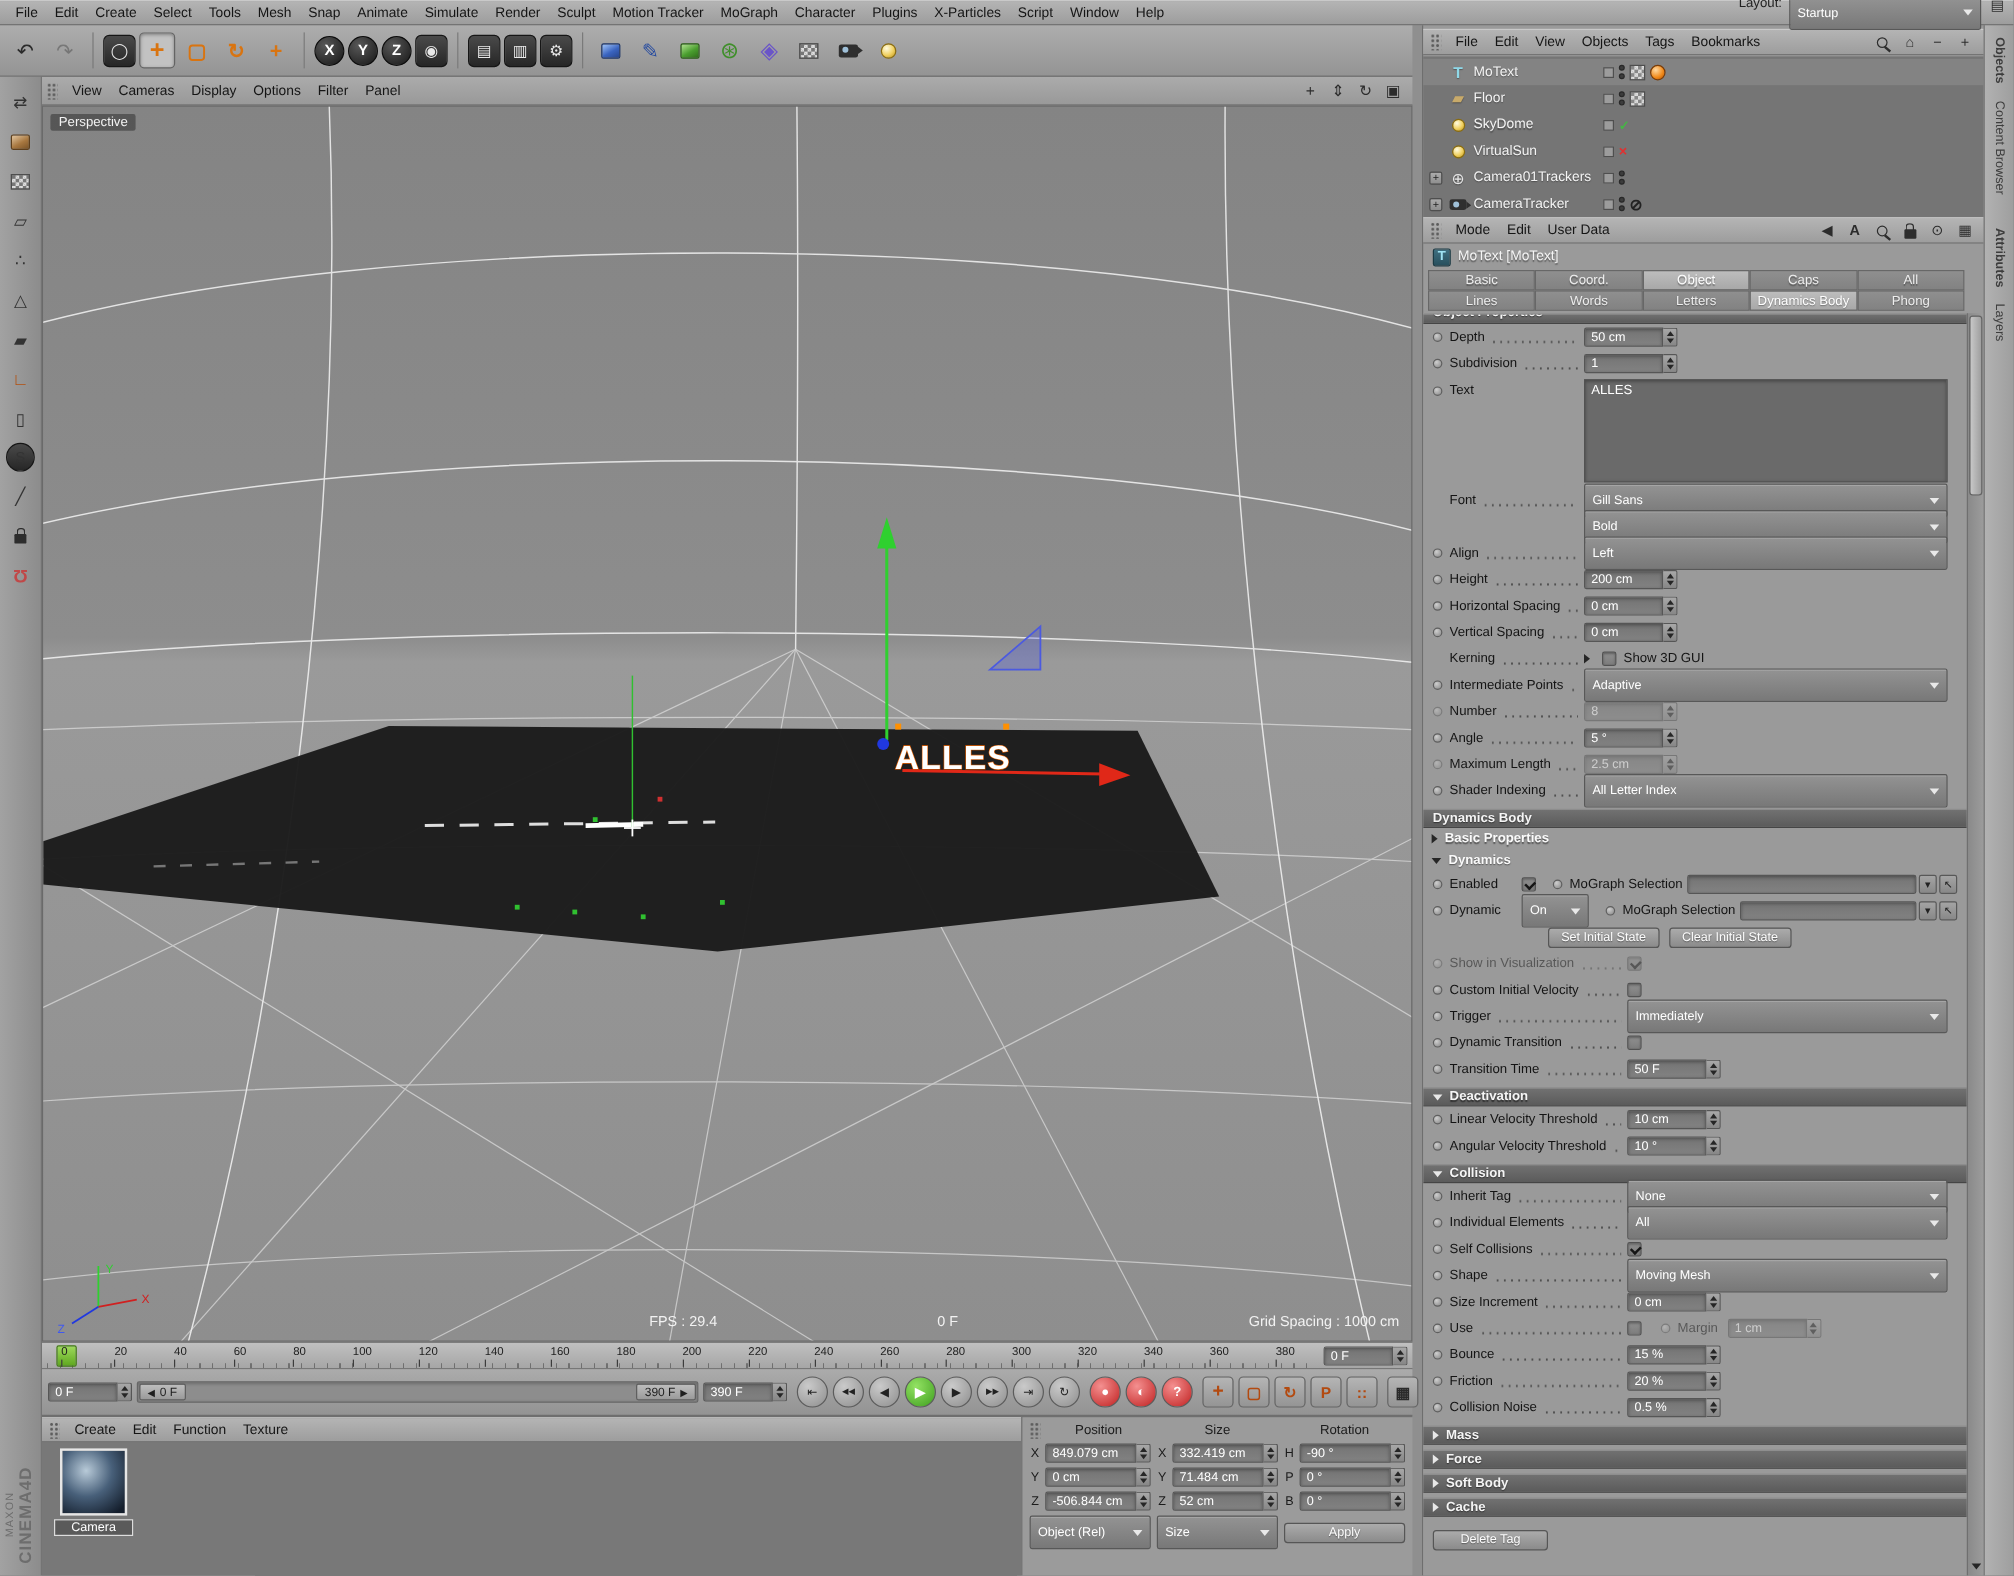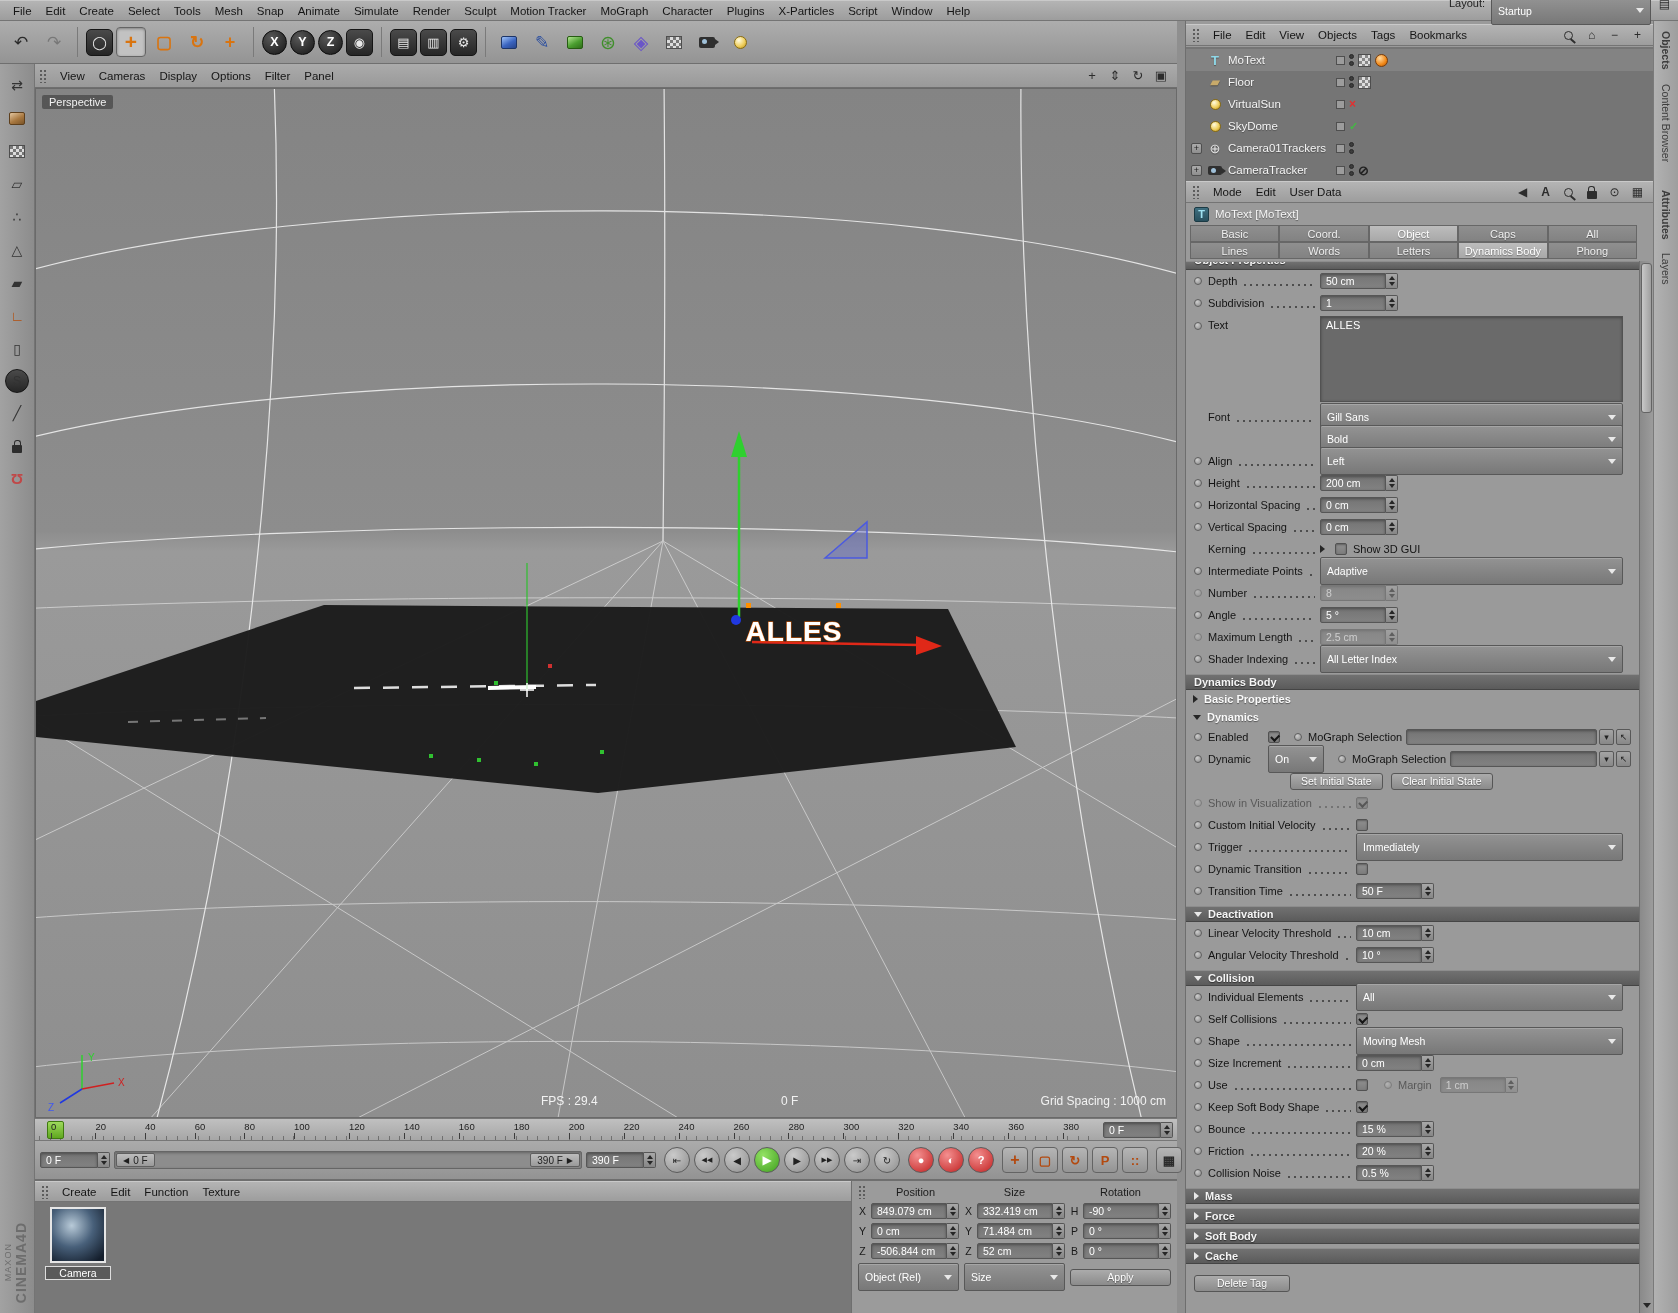--- a/index.html
+++ b/index.html
@@ -692,35 +692,35 @@
             <i></i>
           </span>
         <span class="tagchk"></span>
       </span>
     </div>
     <div class="om-row">
       <span class="omsp"></span>
         <span class="omi">
           <span class="bulb" style="width:11px;height:11px"></span>
         </span>
+      <span>SkyDome</span>
+      <span class="om-cluster">
+        <span class="omck"></span>
+        <span class="omv">✓</span>
+      </span>
+    </div>
+    <div class="om-row">
+      <span class="omsp"></span>
+        <span class="omi">
+          <span class="bulb" style="width:11px;height:11px"></span>
+        </span>
       <span>VirtualSun</span>
       <span class="om-cluster">
         <span class="omck"></span>
         <span class="omx">×</span>
-      </span>
-    </div>
-    <div class="om-row">
-      <span class="omsp"></span>
-        <span class="omi">
-          <span class="bulb" style="width:11px;height:11px"></span>
-        </span>
-      <span>SkyDome</span>
-      <span class="om-cluster">
-        <span class="omck"></span>
-        <span class="omv">✓</span>
       </span>
     </div>
     <div class="om-row">
       <span class="omexp">+</span>
       <span class="omi null">⊕</span>
       <span>Camera01Trackers</span>
       <span class="om-cluster">
         <span class="omck"></span>
         <span class="omdots">
             <i></i>
@@ -1103,20 +1103,31 @@
         </span>
     </div>
 
     <div class="sheader">
         <span class="tri-d"></span>
         <span>Collision</span>
       </div>
     <div class="prow">
       <span class="adot"></span>
       <span class="plabel lw2">
+          <span>Inherit Tag</span>
+          <span class="leader"></span>
+        </span>
+      <div class="dd wide">
+          <span class="sp">None</span>
+          <span class="arr"></span>
+        </div>
+    </div>
+    <div class="prow">
+      <span class="adot"></span>
+      <span class="plabel lw2">
           <span>Individual Elements</span>
           <span class="leader"></span>
         </span>
       <div class="dd wide">
           <span class="sp">All</span>
           <span class="arr"></span>
         </div>
     </div>
     <div class="prow">
       <span class="adot"></span>
@@ -1166,28 +1177,20 @@
           <span class="fld w68">1 cm</span>
           <span class="stepper">
             <i class="up"></i>
             <i class="dn"></i>
           </span>
         </span>
     </div>
     <div class="prow">
       <span class="adot"></span>
       <span class="plabel lw2">
-          <span>Keep Soft Body Shape</span>
-          <span class="leader"></span>
-        </span>
-      <span class="cb on"></span>
-    </div>
-    <div class="prow">
-      <span class="adot"></span>
-      <span class="plabel lw2">
           <span>Bounce</span>
           <span class="leader"></span>
         </span>
       <span class="fgrp">
           <span class="fld w68">15 %</span>
           <span class="stepper">
             <i class="up"></i>
             <i class="dn"></i>
           </span>
         </span>

